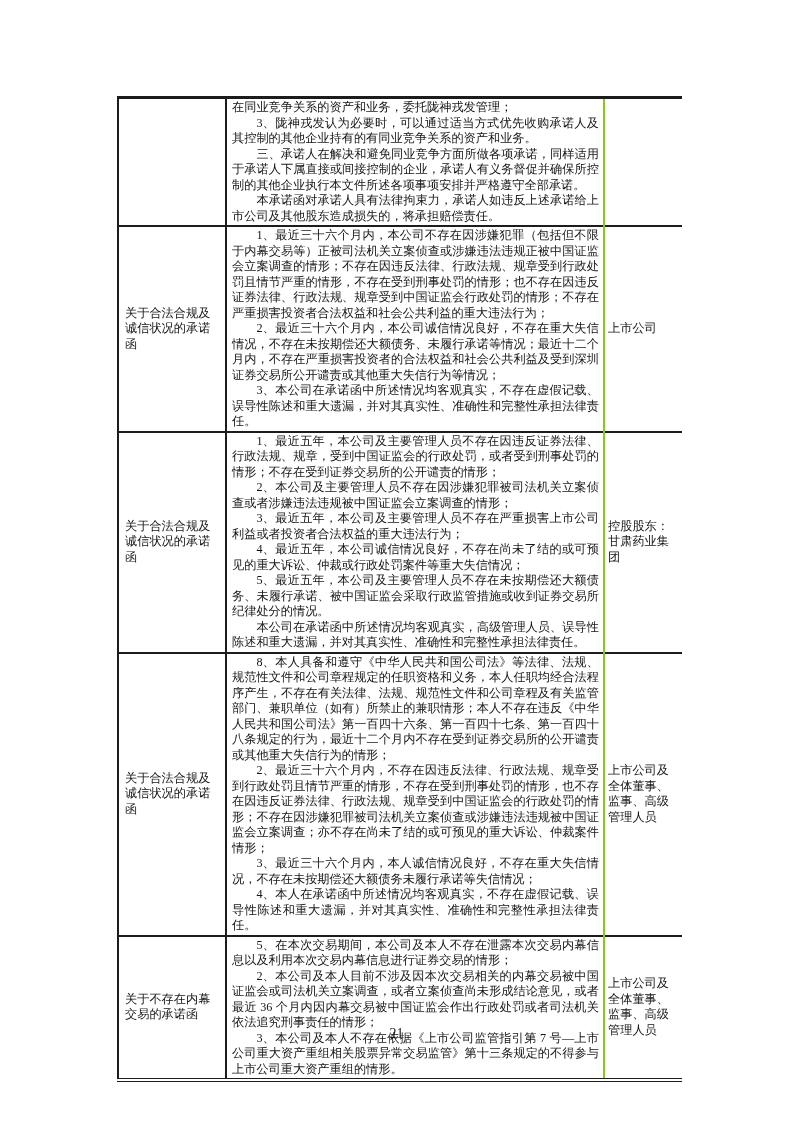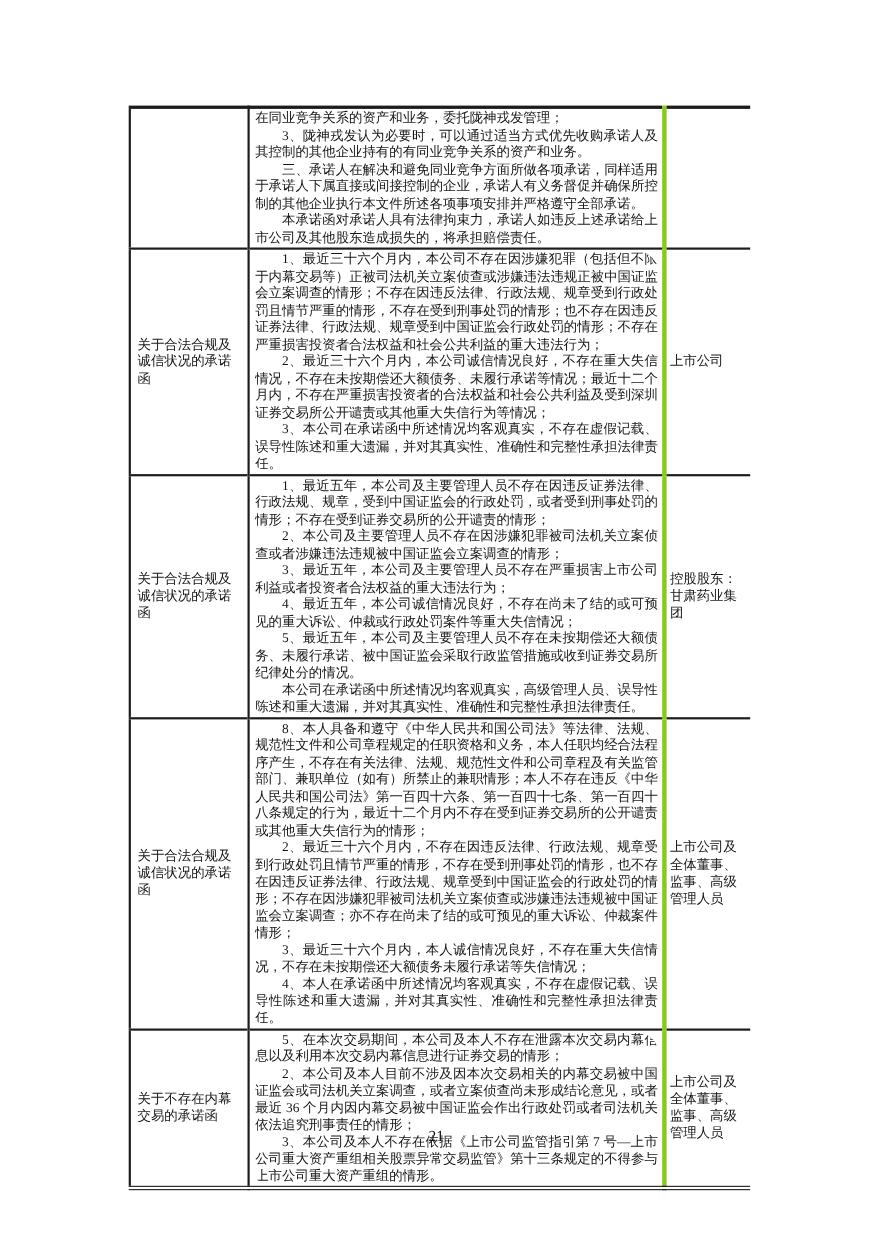--- a/index.html
+++ b/index.html
@@ -20,31 +20,31 @@
     border-top: 3px solid #1c1c1c;
     border-bottom: 4px double #1c1c1c;
     border-left: 2px solid #1c1c1c;
     border-right: 0;
   }
   .doc-table td {
     font-size: 12.2px;
     line-height: 15.5px;
     overflow: hidden;
   }
-  .doc-table tr + tr td { border-top: 2px solid #1c1c1c; border-radius: 26px; }
+  .doc-table tr + tr td { border-top: 2px solid #1c1c1c; }
   td.type-cell {
     width: 108px;
     border-right: 2px solid #1c1c1c;
     text-align: left;
     vertical-align: middle;
     padding: 2px 6px;
   }
   td.content-cell {
     width: 378px;
-    border-right: 4px solid #84cc16;
+    border-right: 2px solid #84cc16;
     vertical-align: top;
     text-align: justify;
     padding: 1px 4px 1px 5px;
   }
   td.party-cell {
     width: 78px;
     vertical-align: middle;
     padding: 2px 3px;
   }
   .para { text-indent: 0; }

